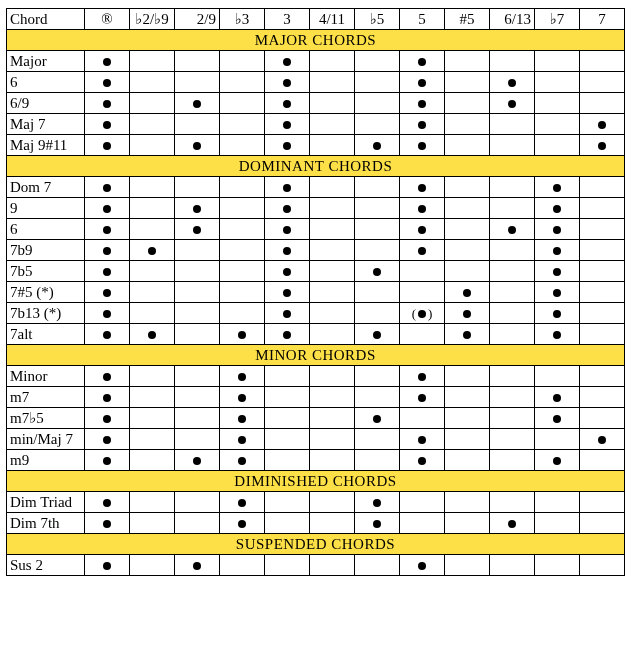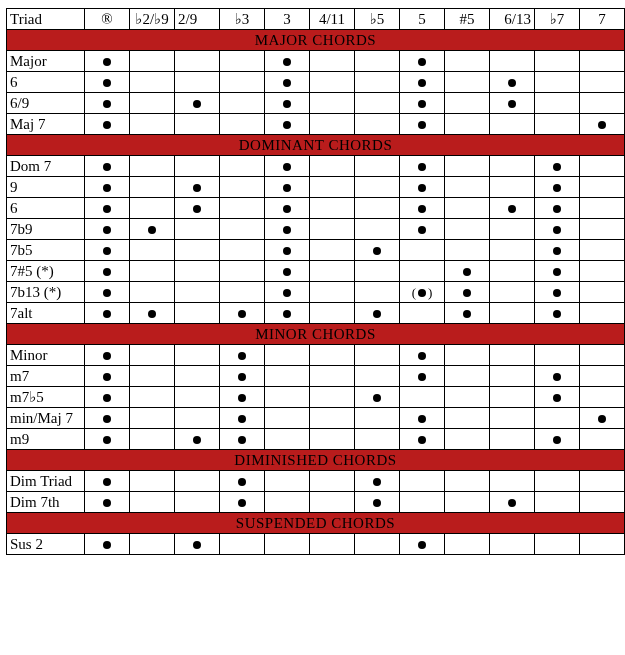--- a/index.html
+++ b/index.html
@@ -1,21 +1,21 @@
 <!DOCTYPE html>
 <html><head>
 <meta charset="utf-8">
 <style>
   html,body{margin:0;padding:0;background:#fff;font-family:"Times New Roman",Times,serif;font-size:15px;color:#000}
   .wrap{width:625px;margin:0 auto;padding:8px 6px;box-sizing:border-box}
   table{border-collapse:collapse;width:100%;table-layout:fixed}
   th,td{border:1px solid #000;height:20px;padding:0 3px;font-weight:normal;text-align:left;vertical-align:middle;overflow:hidden;white-space:nowrap}
   th{font-family:"Times New Roman",Times,serif}
   td.c{text-align:center;padding:0}
-  .sect{background:#b91c1c;text-align:center;font-family:"Times New Roman",Times,serif;letter-spacing:.5px}
+  .sect{background:#fde047;text-align:center;font-family:"Times New Roman",Times,serif;letter-spacing:.5px}
   .dot{display:inline-block;width:8px;height:8px;border-radius:50%;background:#000}
   .paren{display:inline-flex;align-items:center;gap:2px;font-size:13px}
   
   col.lbl{width:78px}
   col.ci{width:45px}
 </style>
 </head>
 <body>
 <div class="wrap">
 
@@ -30,24 +30,24 @@
         <col class="ci">
         <col class="ci">
         <col class="ci">
         <col class="ci">
         <col class="ci">
         <col class="ci">
         <col class="ci">
   </colgroup>
   <thead>
     <tr id="header-row">
-          <th>Triad</th>
+          <th>Chord</th>
           <th class="c" style="text-align: center;">®</th>
           <th class="c" style="text-align: center;">♭2/♭9</th>
-          <th class="c" style="text-align: left;">2/9</th>
+          <th class="c" style="text-align: right;">2/9</th>
           <th class="c" style="text-align: center;">♭3</th>
           <th class="c" style="text-align: center;">3</th>
           <th class="c" style="text-align: center;">4/11</th>
           <th class="c" style="text-align: center;">♭5</th>
           <th class="c" style="text-align: center;">5</th>
           <th class="c" style="text-align: center;">#5</th>
           <th class="c" style="text-align: right;">6/13</th>
           <th class="c" style="text-align: center;">♭7</th>
           <th class="c" style="text-align: center;">7</th>
         </tr>
@@ -110,20 +110,35 @@
           <td class="c"><span class="dot"></span></td>
           <td class="c"></td>
           <td class="c"></td>
           <td class="c"><span class="dot"></span></td>
           <td class="c"></td>
           <td class="c"></td>
           <td class="c"></td>
           <td class="c"><span class="dot"></span></td>
         </tr>
         <tr>
+          <td>Maj 9#11</td>
+          <td class="c"><span class="dot"></span></td>
+          <td class="c"></td>
+          <td class="c"><span class="dot"></span></td>
+          <td class="c"></td>
+          <td class="c"><span class="dot"></span></td>
+          <td class="c"></td>
+          <td class="c"><span class="dot"></span></td>
+          <td class="c"><span class="dot"></span></td>
+          <td class="c"></td>
+          <td class="c"></td>
+          <td class="c"></td>
+          <td class="c"><span class="dot"></span></td>
+        </tr>
+        <tr>
           <td colspan="13" class="sect">DOMINANT CHORDS</td>
         </tr>
         <tr>
           <td>Dom 7</td>
           <td class="c"><span class="dot"></span></td>
           <td class="c"></td>
           <td class="c"></td>
           <td class="c"></td>
           <td class="c"><span class="dot"></span></td>
           <td class="c"></td>

